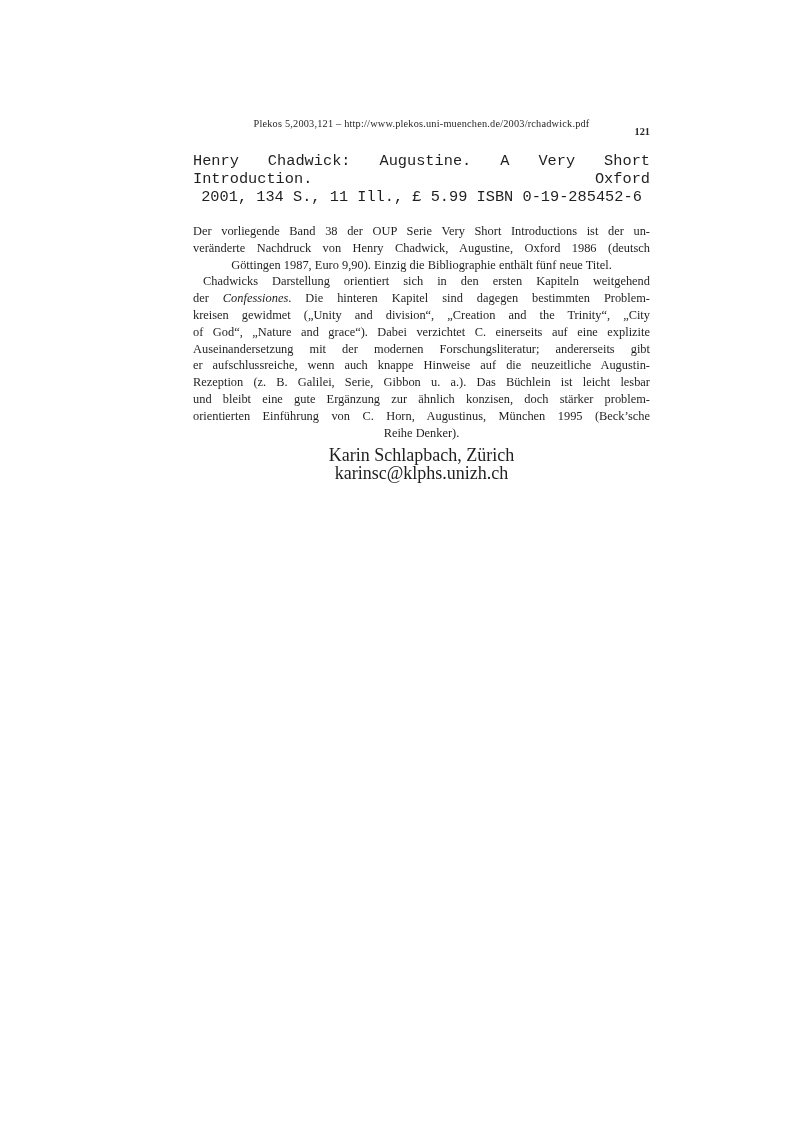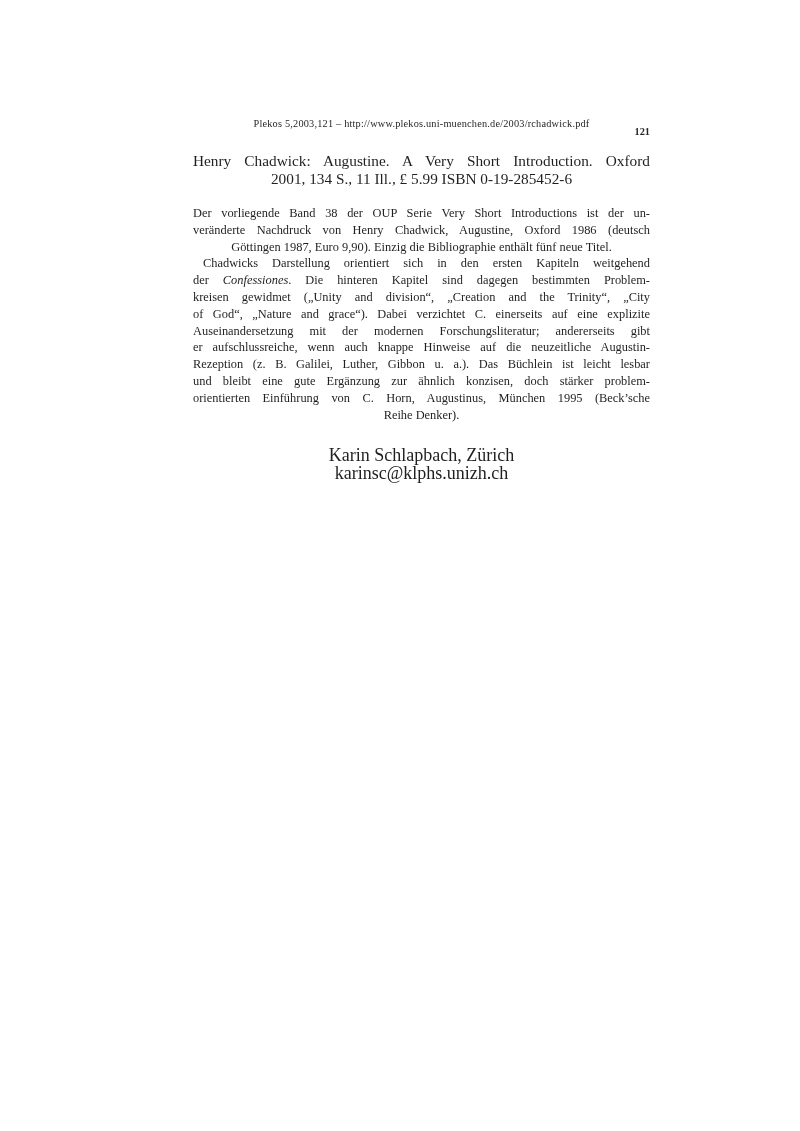--- a/index.html
+++ b/index.html
@@ -44,24 +44,25 @@
   .title-block {
     position: absolute;
     top: 152px;
     left: 193px;
     width: 457px;
     margin: 0;
     font-size: 15.3px;
     font-weight: normal;
     line-height: 18px;
     color: #1f1f1f;
+    font-family: Liberation Mono, monospace;
   }
   .body-block {
     position: absolute;
-    top: 205px;
+    top: 223px;
     left: 193px;
     width: 457px;
     font-size: 12.4px;
     line-height: 16.8px;
     color: #1f1f1f;
   }
   .signature-block {
     position: absolute;
     top: 447px;
     left: 193px;
@@ -104,21 +105,21 @@
         <div class="line j">veränderte Nachdruck von Henry Chadwick, Augustine, Oxford 1986 (deutsch</div>
         <div class="line last">Göttingen 1987, Euro 9,90). Einzig die Bibliographie enthält fünf neue Titel.</div>
       </div>
       <div class="para indent">
         <div class="line j">Chadwicks Darstellung orientiert sich in den ersten Kapiteln weitgehend</div>
         <div class="line j"><span>der </span><span class="it">Confessiones</span><span>. Die hinteren Kapitel sind dagegen bestimmten Problem-</span></div>
         <div class="line j">kreisen gewidmet („Unity and division“, „Creation and the Trinity“, „City</div>
         <div class="line j">of God“, „Nature and grace“). Dabei verzichtet C. einerseits auf eine explizite</div>
         <div class="line j">Auseinandersetzung mit der modernen Forschungsliteratur; andererseits gibt</div>
         <div class="line j">er aufschlussreiche, wenn auch knappe Hinweise auf die neuzeitliche Augustin-</div>
-        <div class="line j">Rezeption (z. B. Galilei, Luther, Gibbon u. a.). Das Büchlein ist leicht lesbar</div>
+        <div class="line j">Rezeption (z. B. Galilei, Serie, Gibbon u. a.). Das Büchlein ist leicht lesbar</div>
         <div class="line j">und bleibt eine gute Ergänzung zur ähnlich konzisen, doch stärker problem-</div>
         <div class="line j">orientierten Einführung von C. Horn, Augustinus, München 1995 (Beck’sche</div>
         <div class="line last">Reihe Denker).</div>
       </div>
     </div>
 
   <div class="signature-block">
     <div class="line last">Karin Schlapbach, Zürich</div>
     <div class="line last">karinsc@klphs.unizh.ch</div>
   </div>

